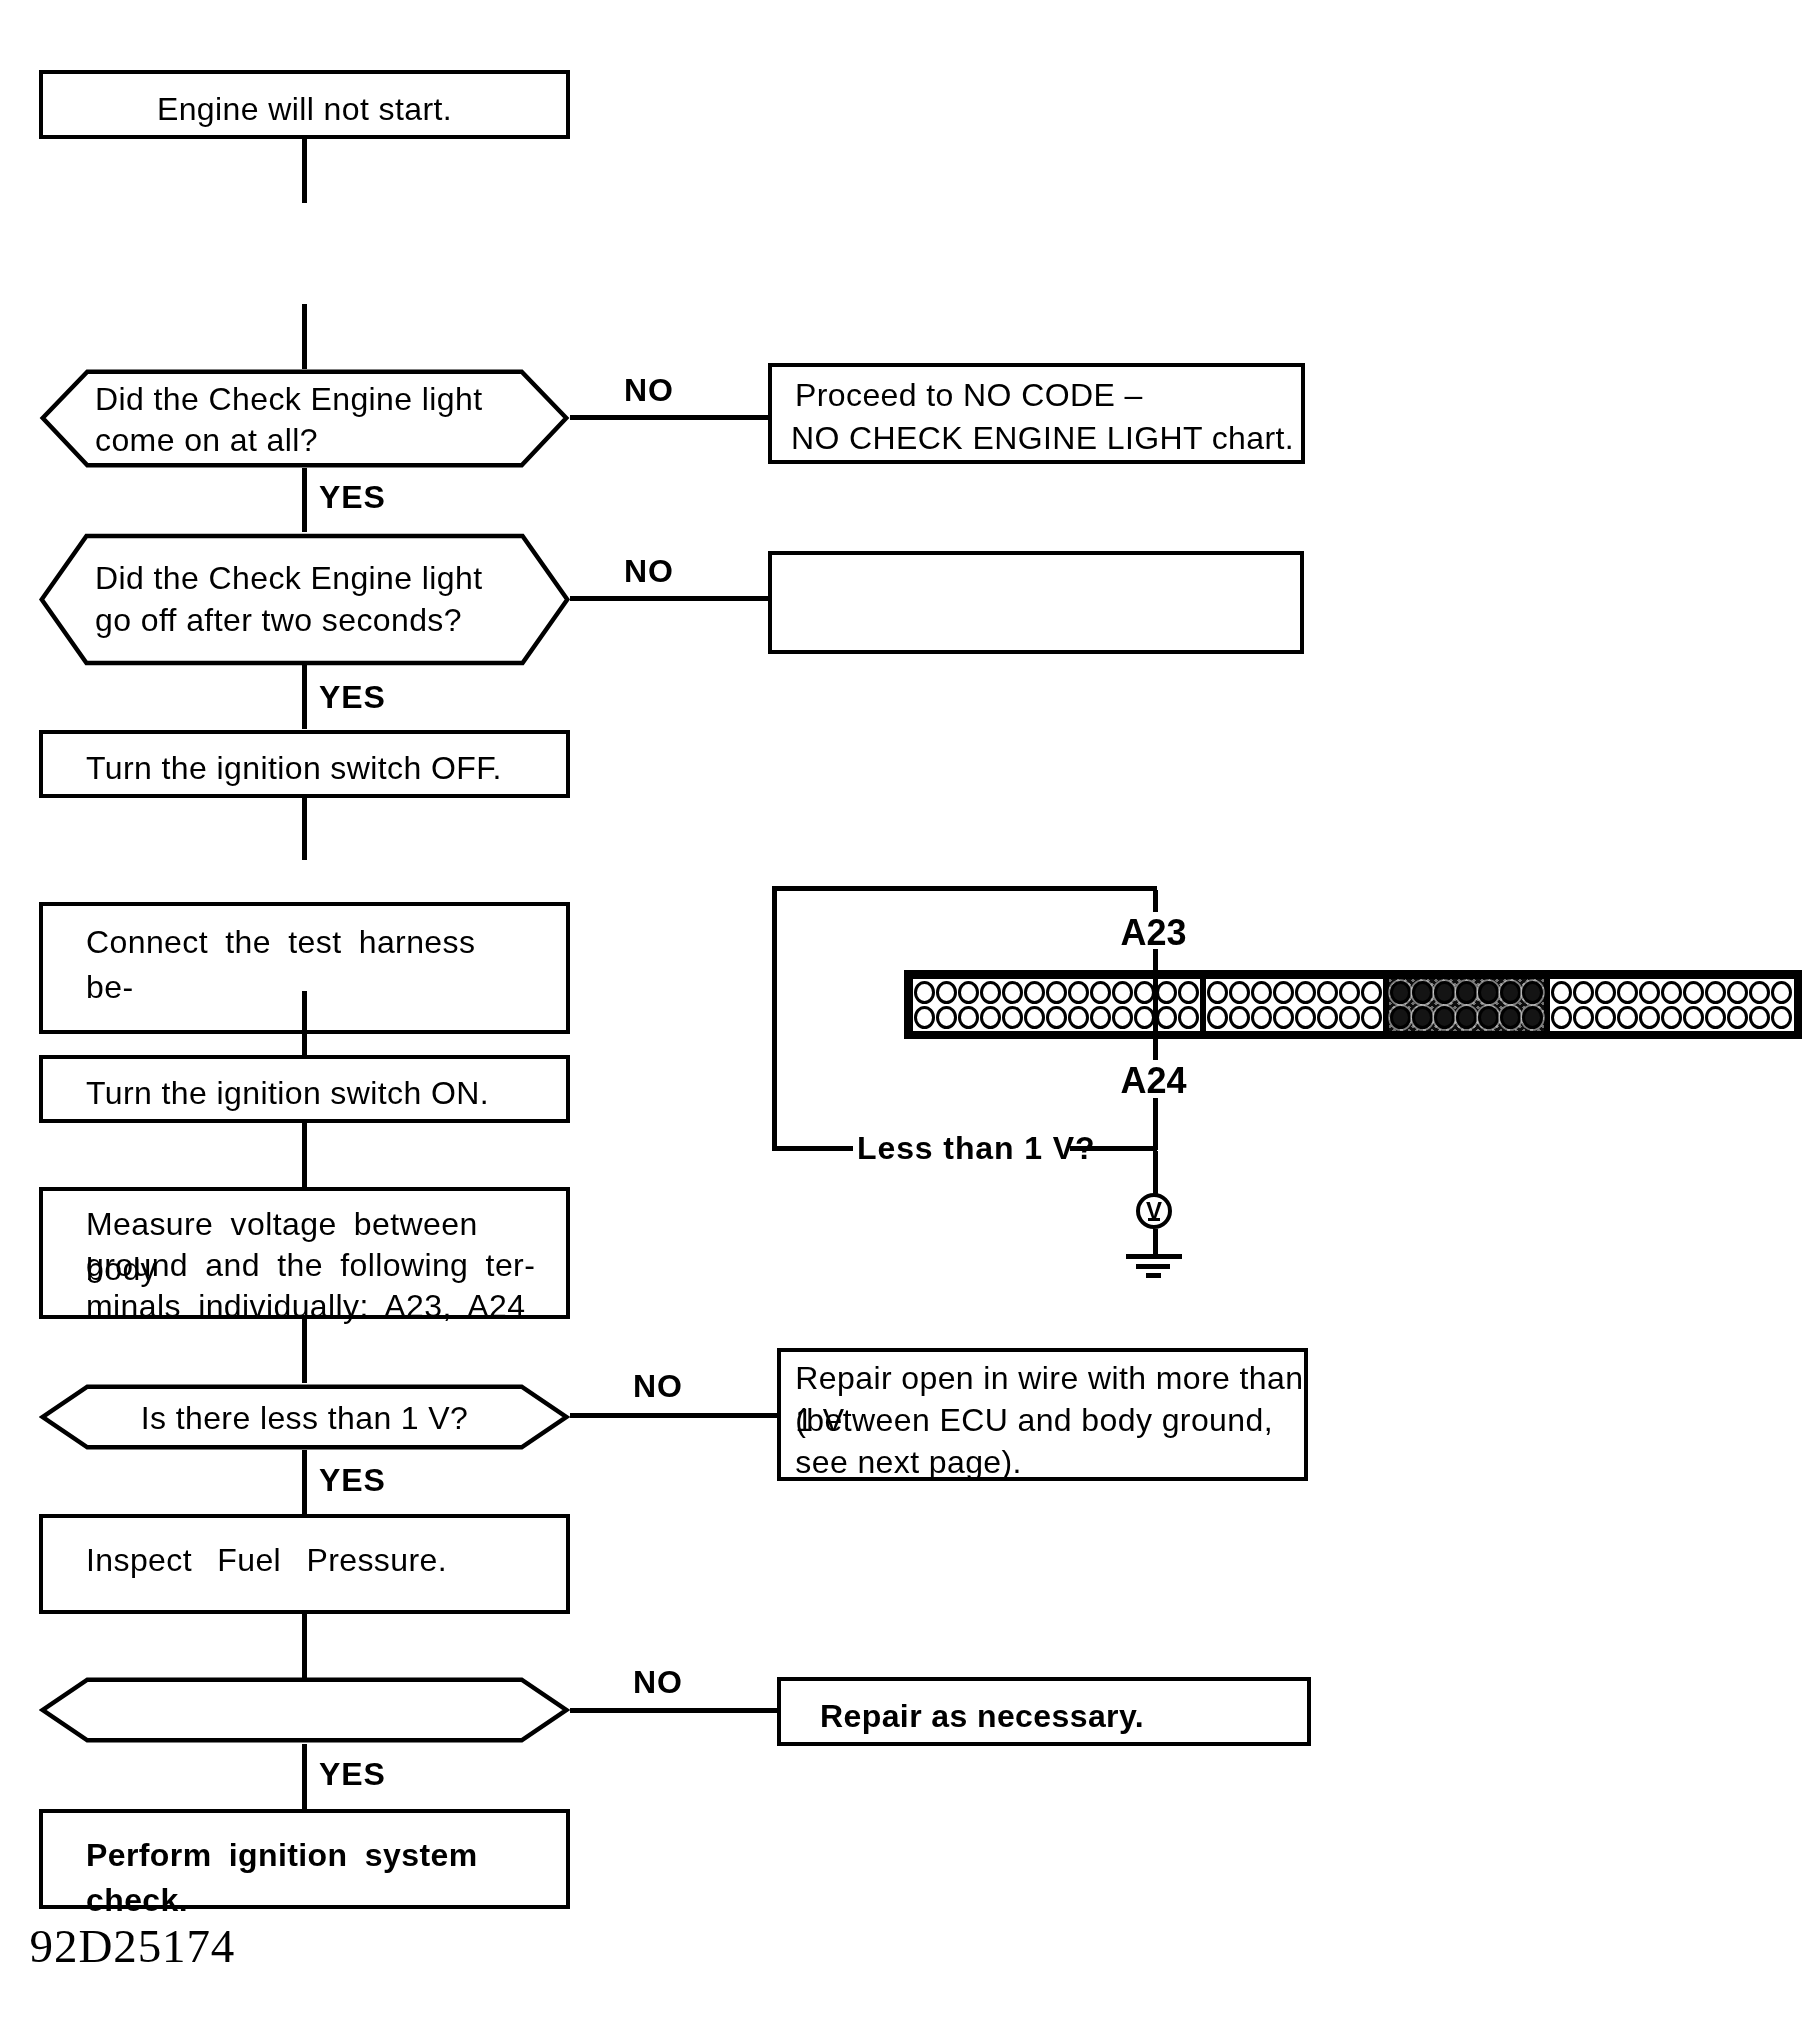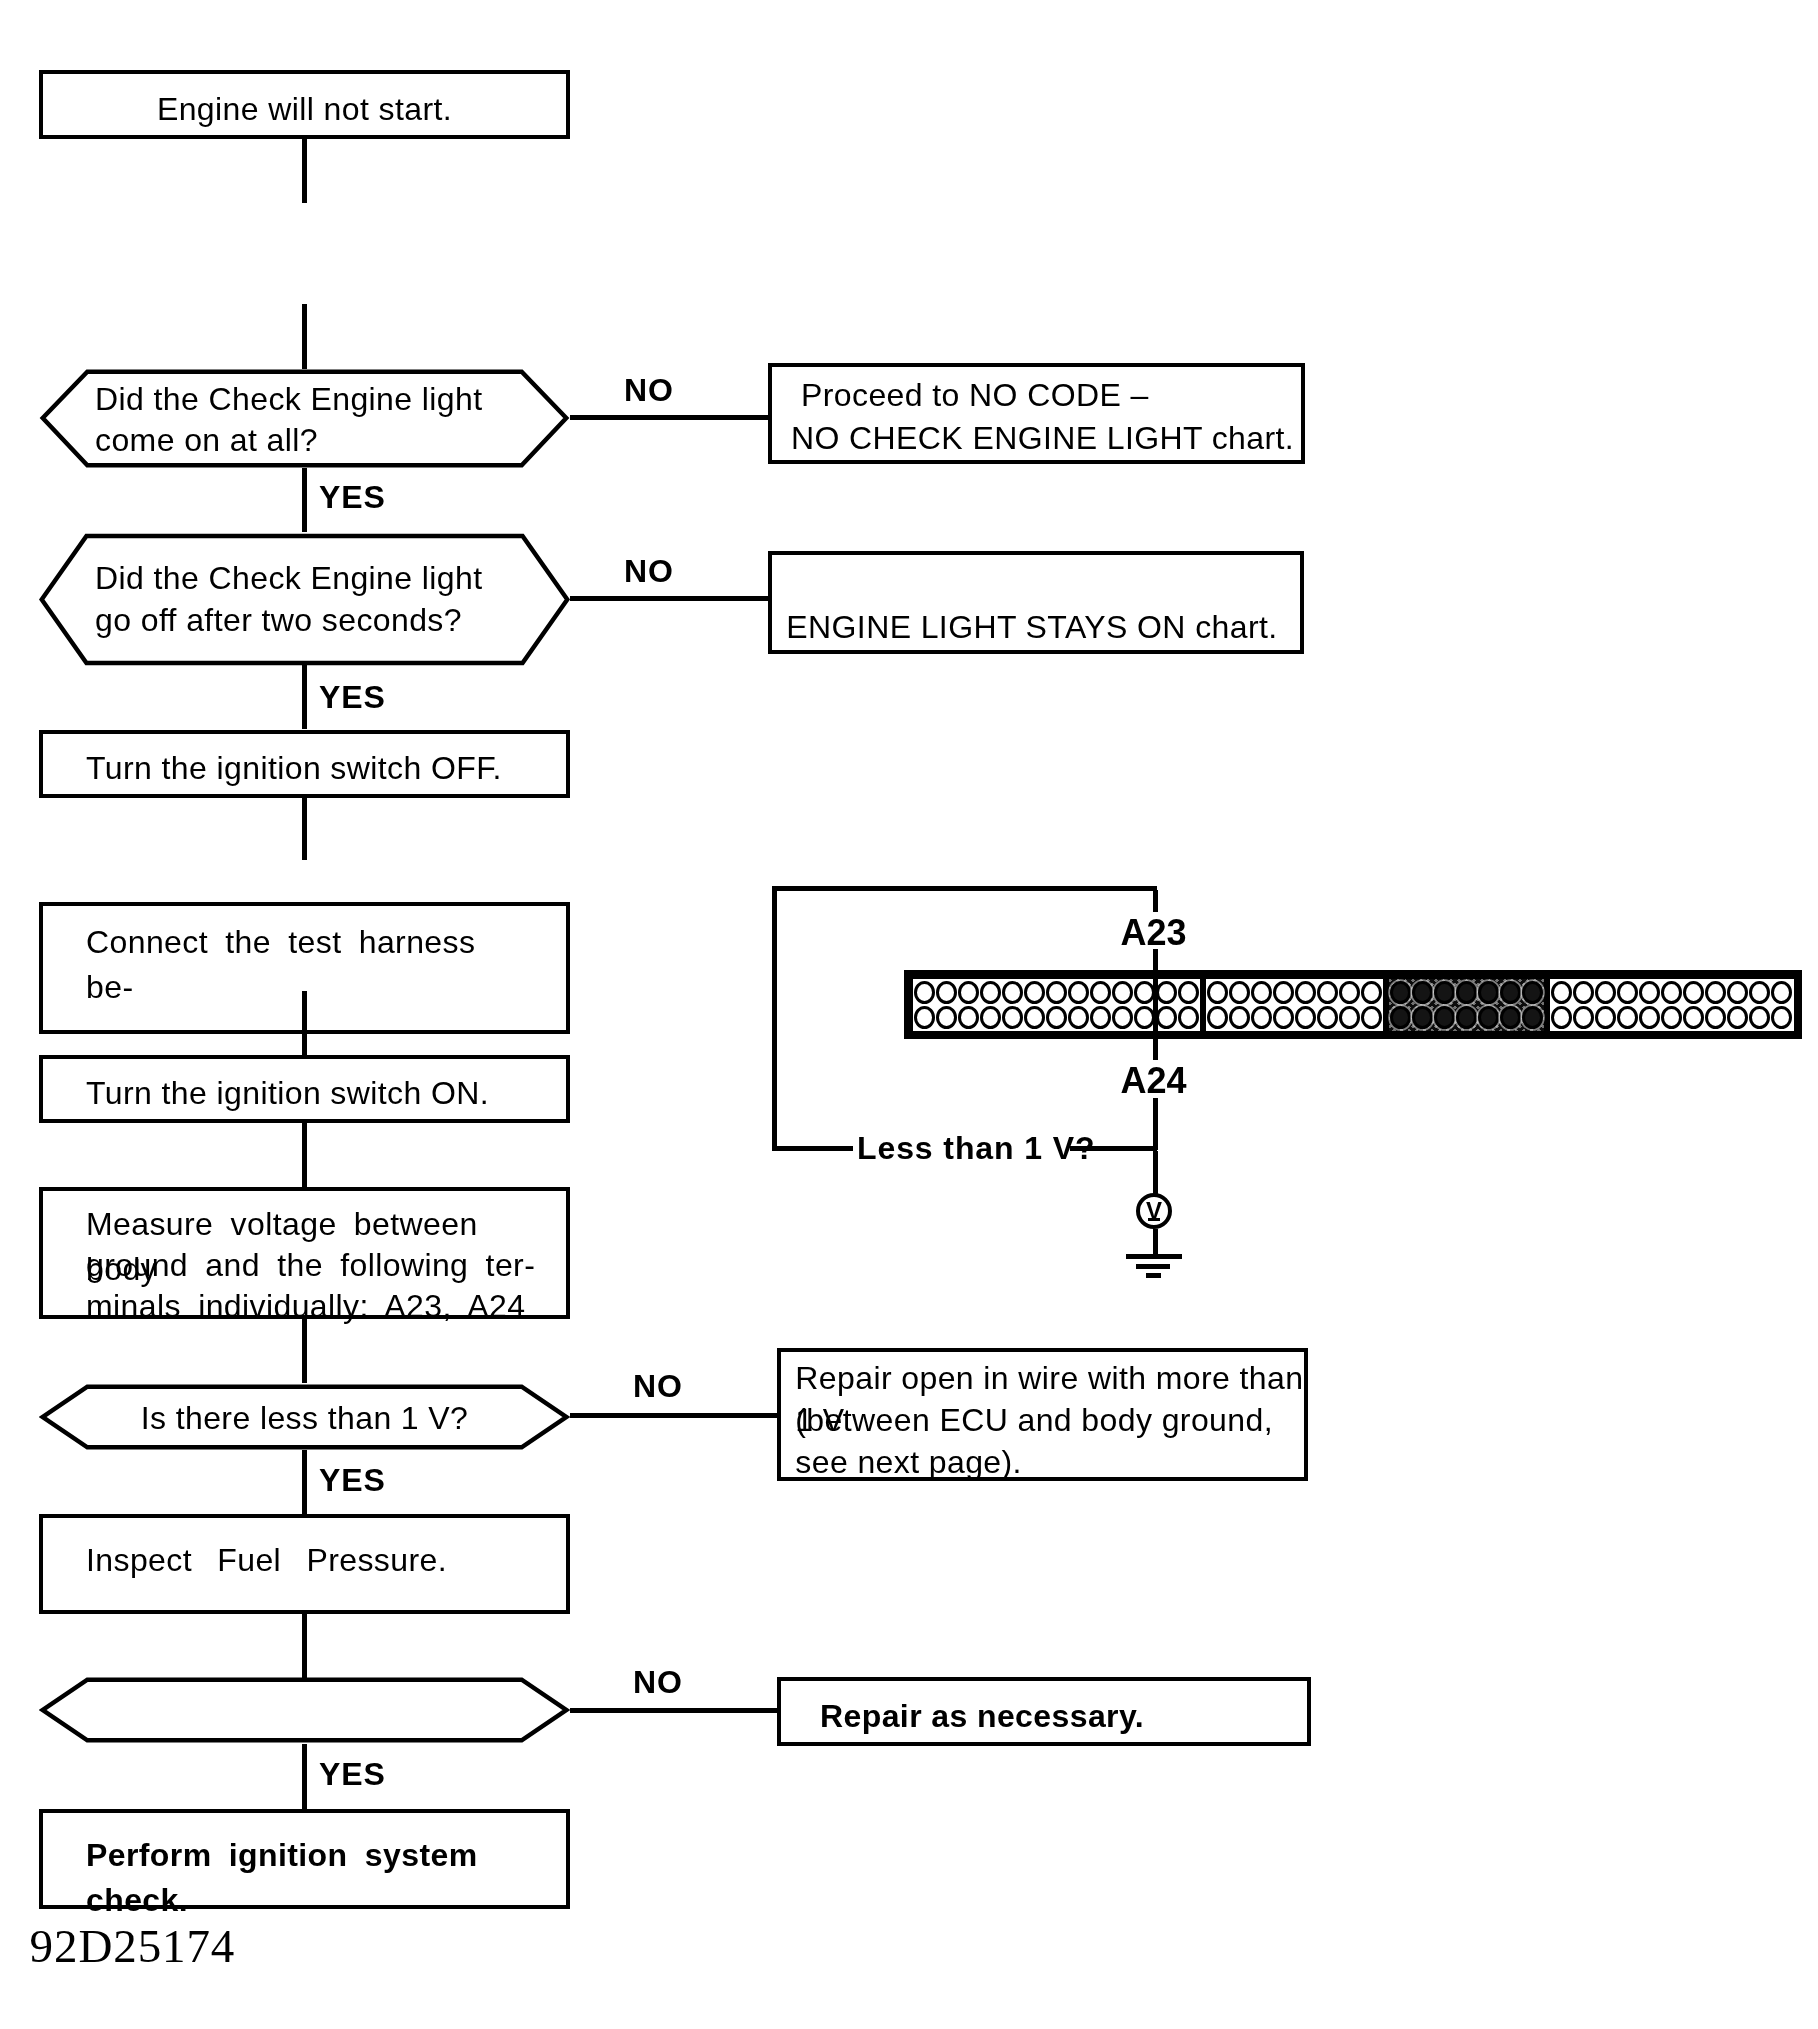--- a/index.html
+++ b/index.html
@@ -99,26 +99,25 @@
     <svg width="531" height="66" viewBox="0 0 593 74">
       <polygon points="53,3 540,3 590,37 540,71 53,71 3,37" fill="#ffffff" stroke="#000000" stroke-width="5"></polygon>
     </svg>
   </div>
 
   <div class="fbox" style="left:39px;top:1809px;width:531px;height:100px;">
     <div class="txt leftpad wide bold" style="top:19.7px;">Perform ignition system check.</div>
   </div>
 
   <div class="fbox" style="left:768px;top:363px;width:537px;height:101px;">
-    <div class="txt" style="top:6.3px;padding-left:29px;">Proceed to NO CODE –</div>
+    <div class="txt" style="top:6.3px;padding-left:23px;">Proceed to NO CODE –</div>
     <div class="txt" style="top:49px;padding-left:19px;">NO CHECK ENGINE LIGHT chart.</div>
   </div>
 
   <div class="fbox" style="left:768px;top:551px;width:536px;height:103px;">
-    <div class="txt" style="top:50px;padding-left:14.3px;">ENGINE LIGHT STAYS ON chart.</div>
   </div>
 
   <div class="fbox" style="left:777px;top:1348px;width:531px;height:133px;">
     <div class="txt" style="top:4.5px;padding-left:14.3px;line-height:42px;">Repair open in wire with more than 1 V</div>
     <div class="txt" style="top:47px;padding-left:14.3px;line-height:42px;">(between ECU and body ground,</div>
     <div class="txt" style="top:89px;padding-left:14.3px;line-height:42px;">see next page).</div>
   </div>
 
   <div class="fbox" style="left:777px;top:1677px;width:534px;height:69px;">
     <div class="txt bold" style="top:12.5px;padding-left:39px;">Repair as necessary.</div>

